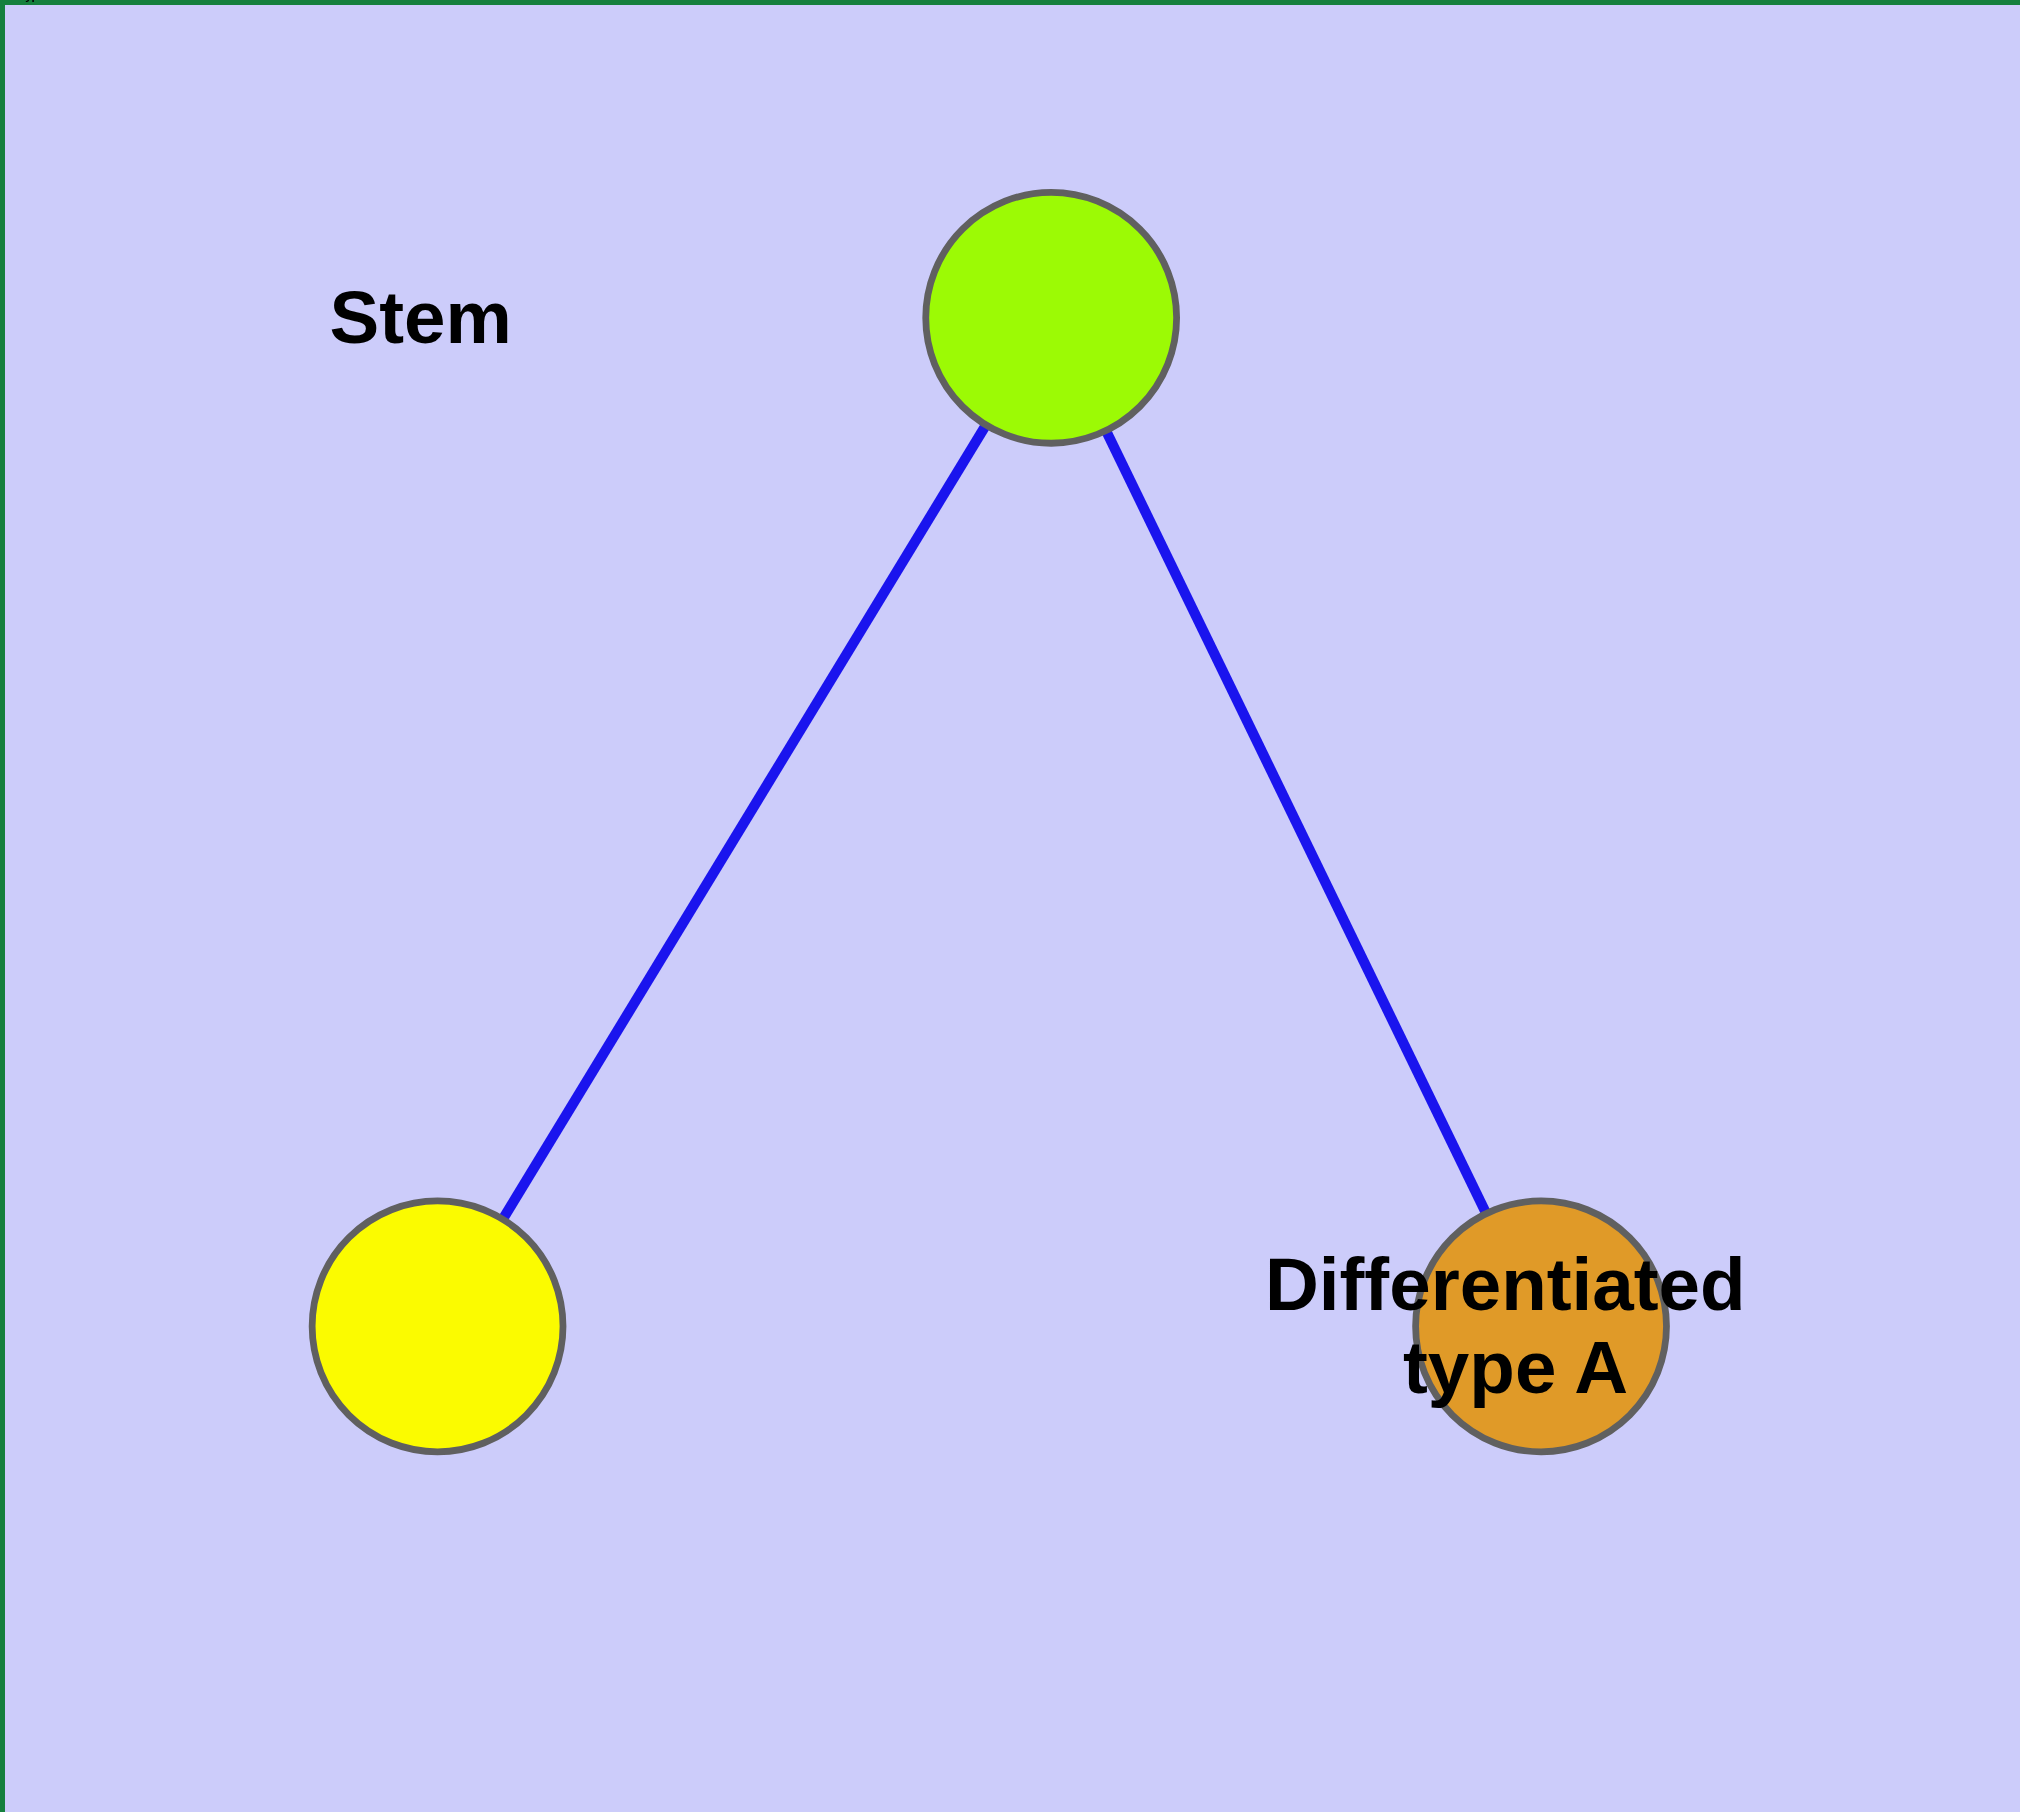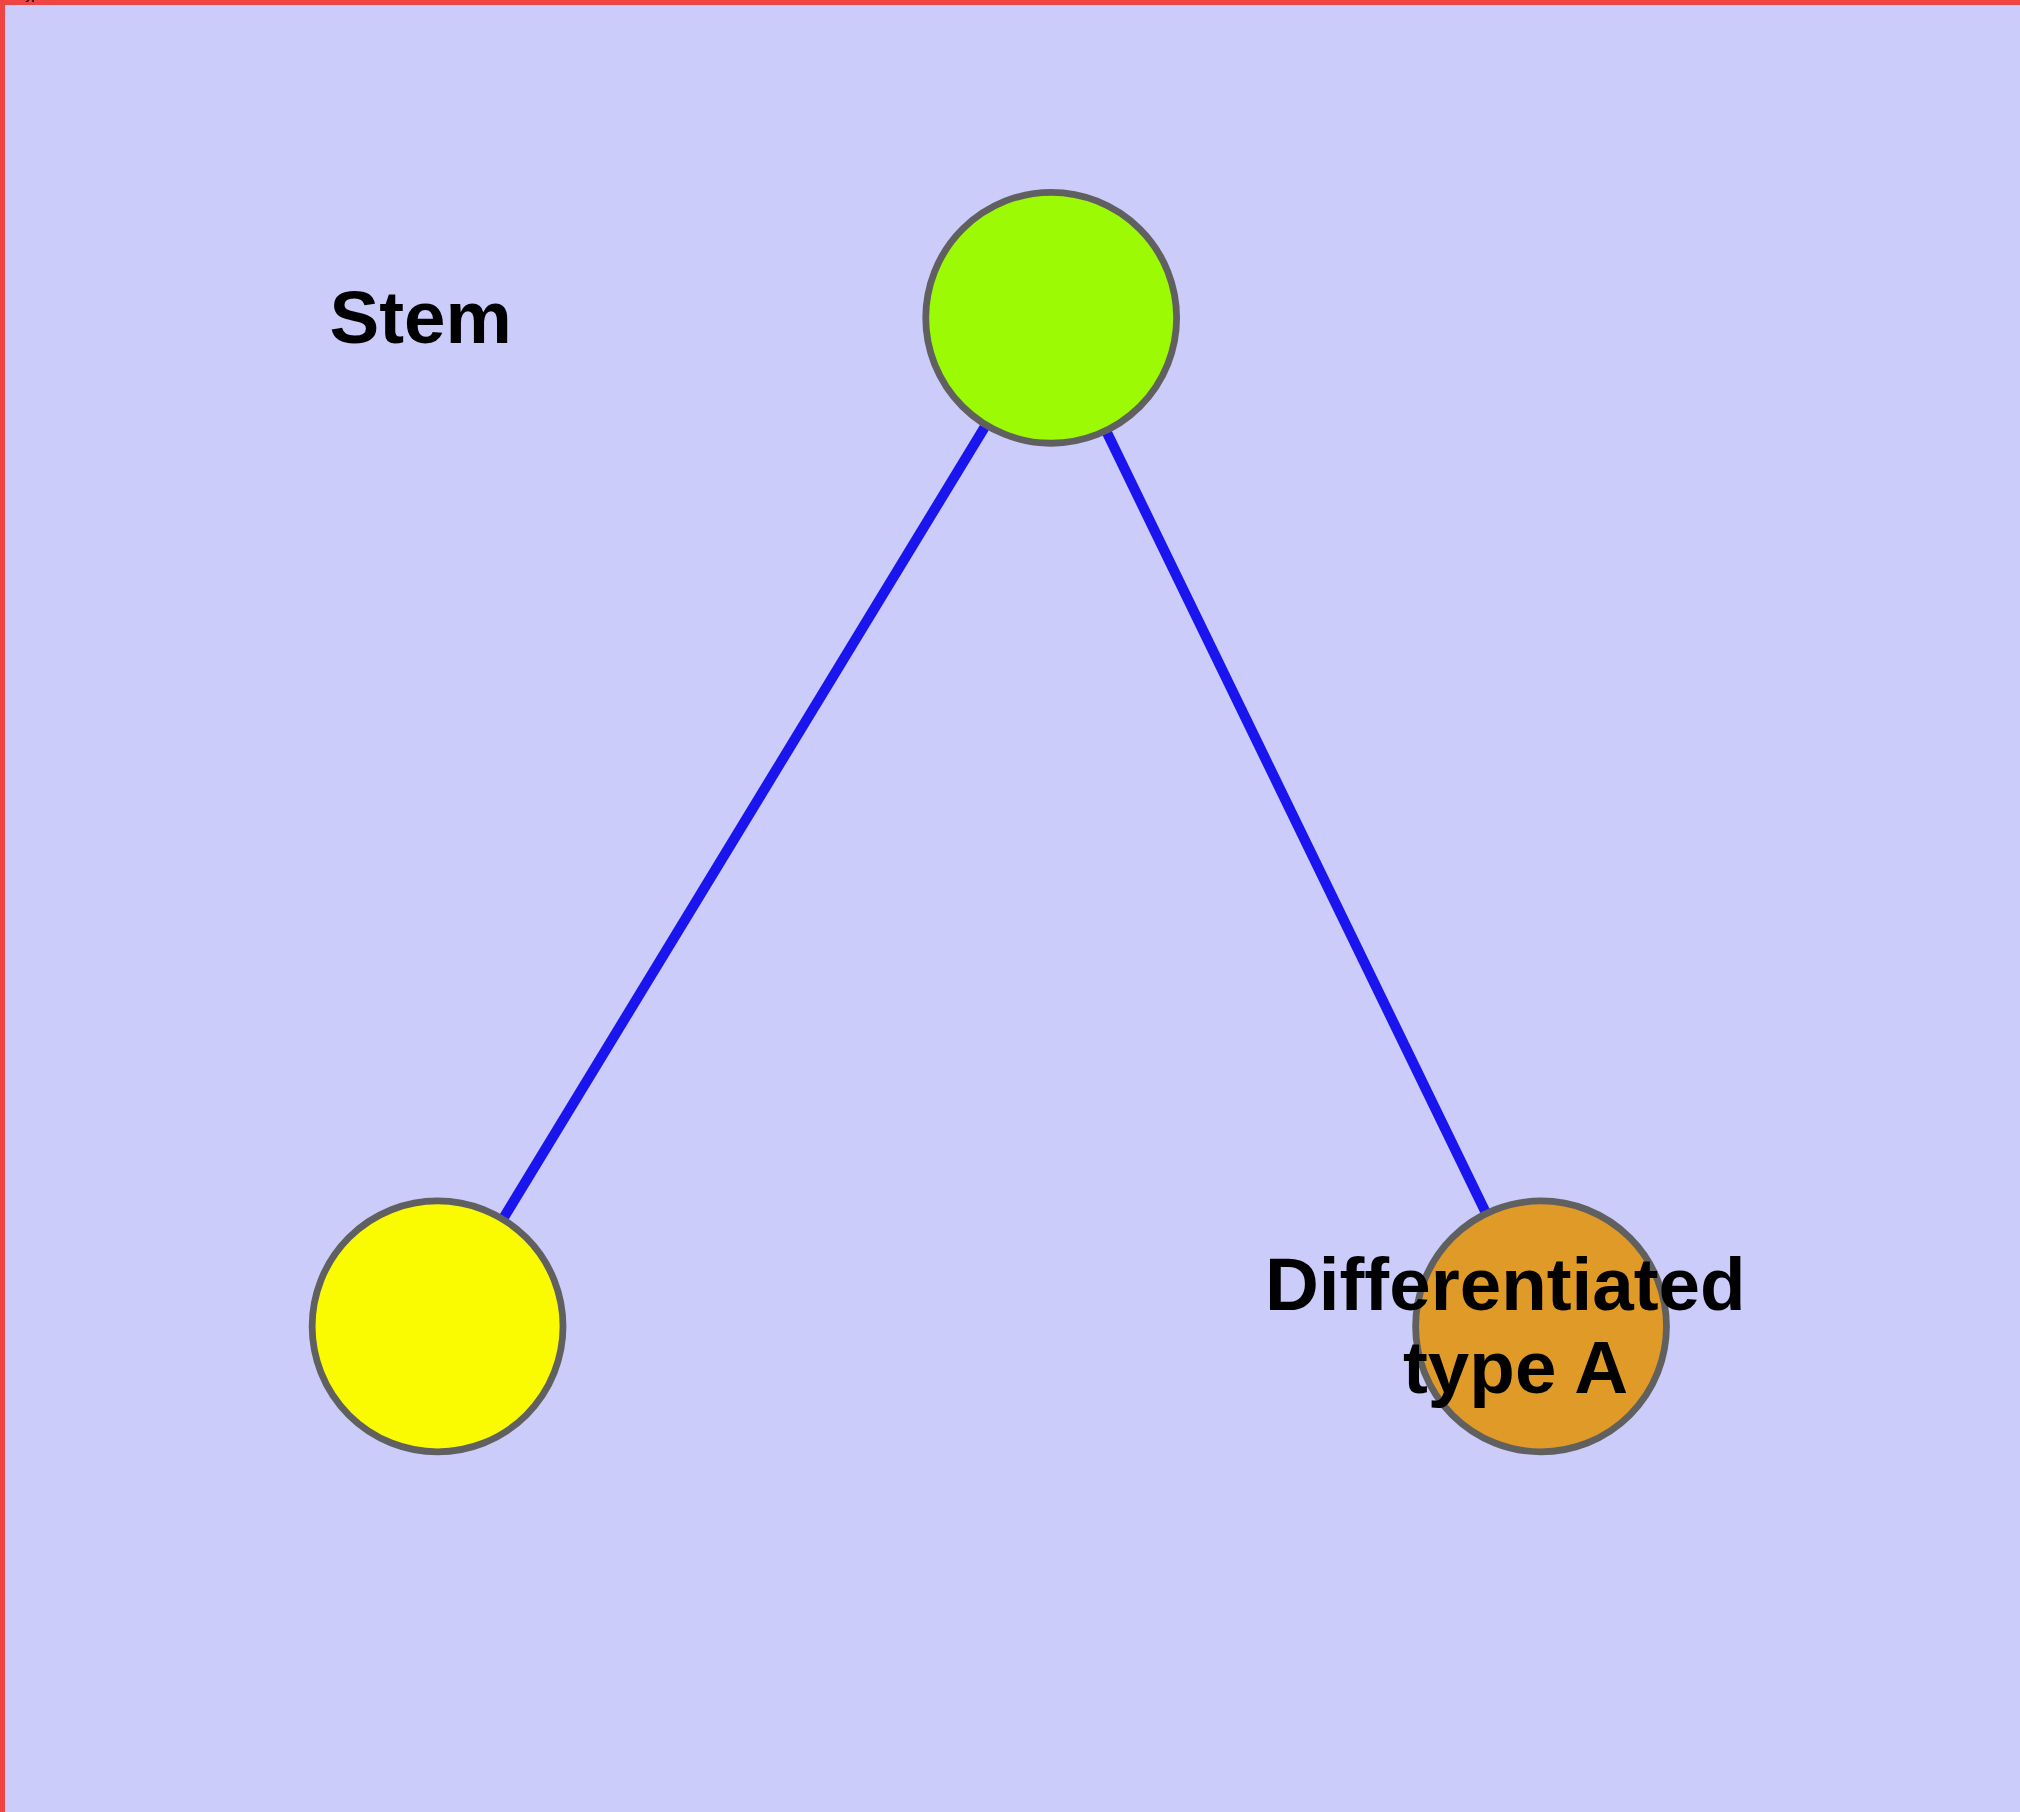--- a/index.html
+++ b/index.html
@@ -37,21 +37,21 @@
     text-anchor: middle;
     font-family: "Liberation Sans", sans-serif;
   }
   .edge-line {
     stroke-linecap: butt;
   }
 </style>
 </head>
 <body>
 
-<div id="canvas" style="background: #ef4444; text-decoration: underline;">
+<div id="canvas" style="background: #15803d; text-decoration: underline;">
 
   <div id="plot-area" style="background: rgb(204, 204, 250);"></div>
 
   <svg id="graph-svg" viewBox="0 0 2384 2138">
 
     <g>
       <line class="edge-line" x1="1240" y1="375" x2="516" y2="1565" stroke="#1a14ee" stroke-width="12"></line>
       <line class="edge-line" x1="1240" y1="375" x2="1818" y2="1565" stroke="#1a14ee" stroke-width="12"></line>
     </g>
 

